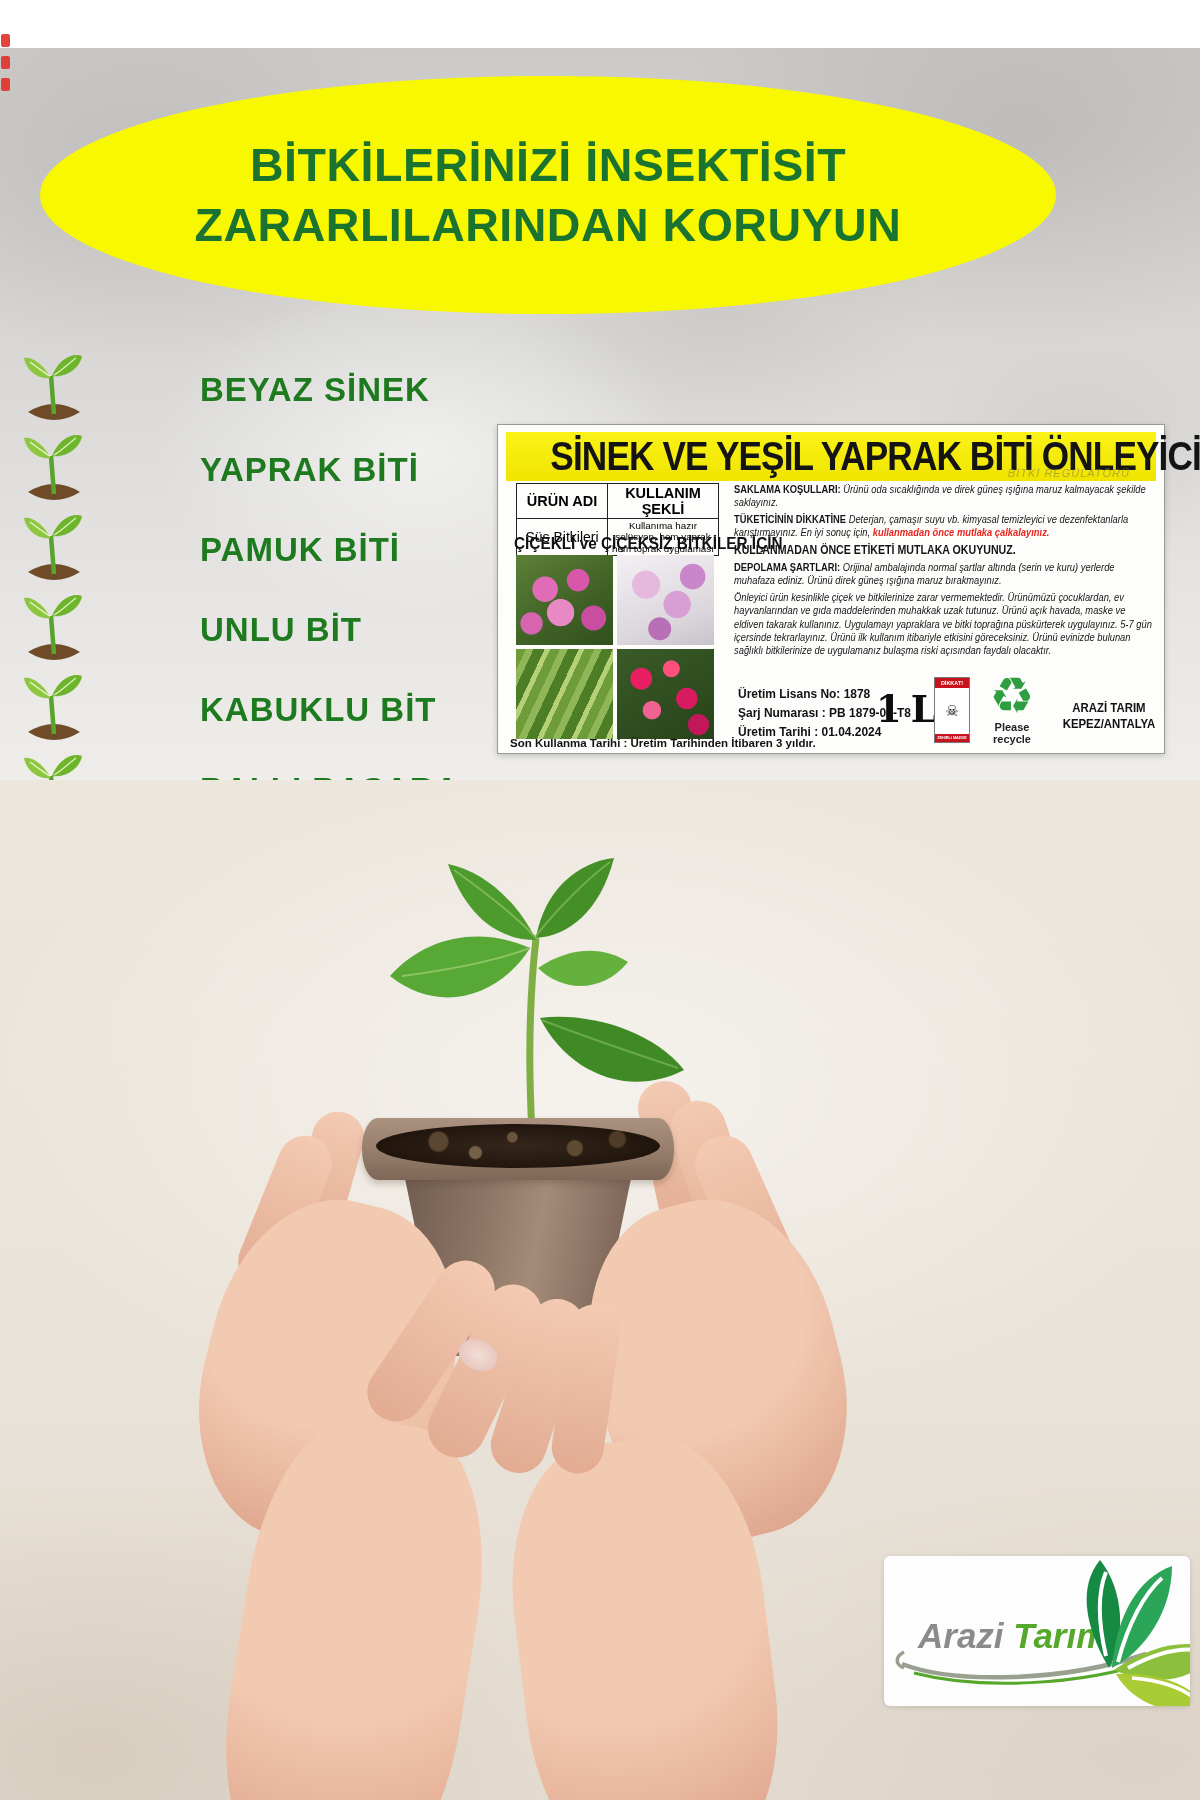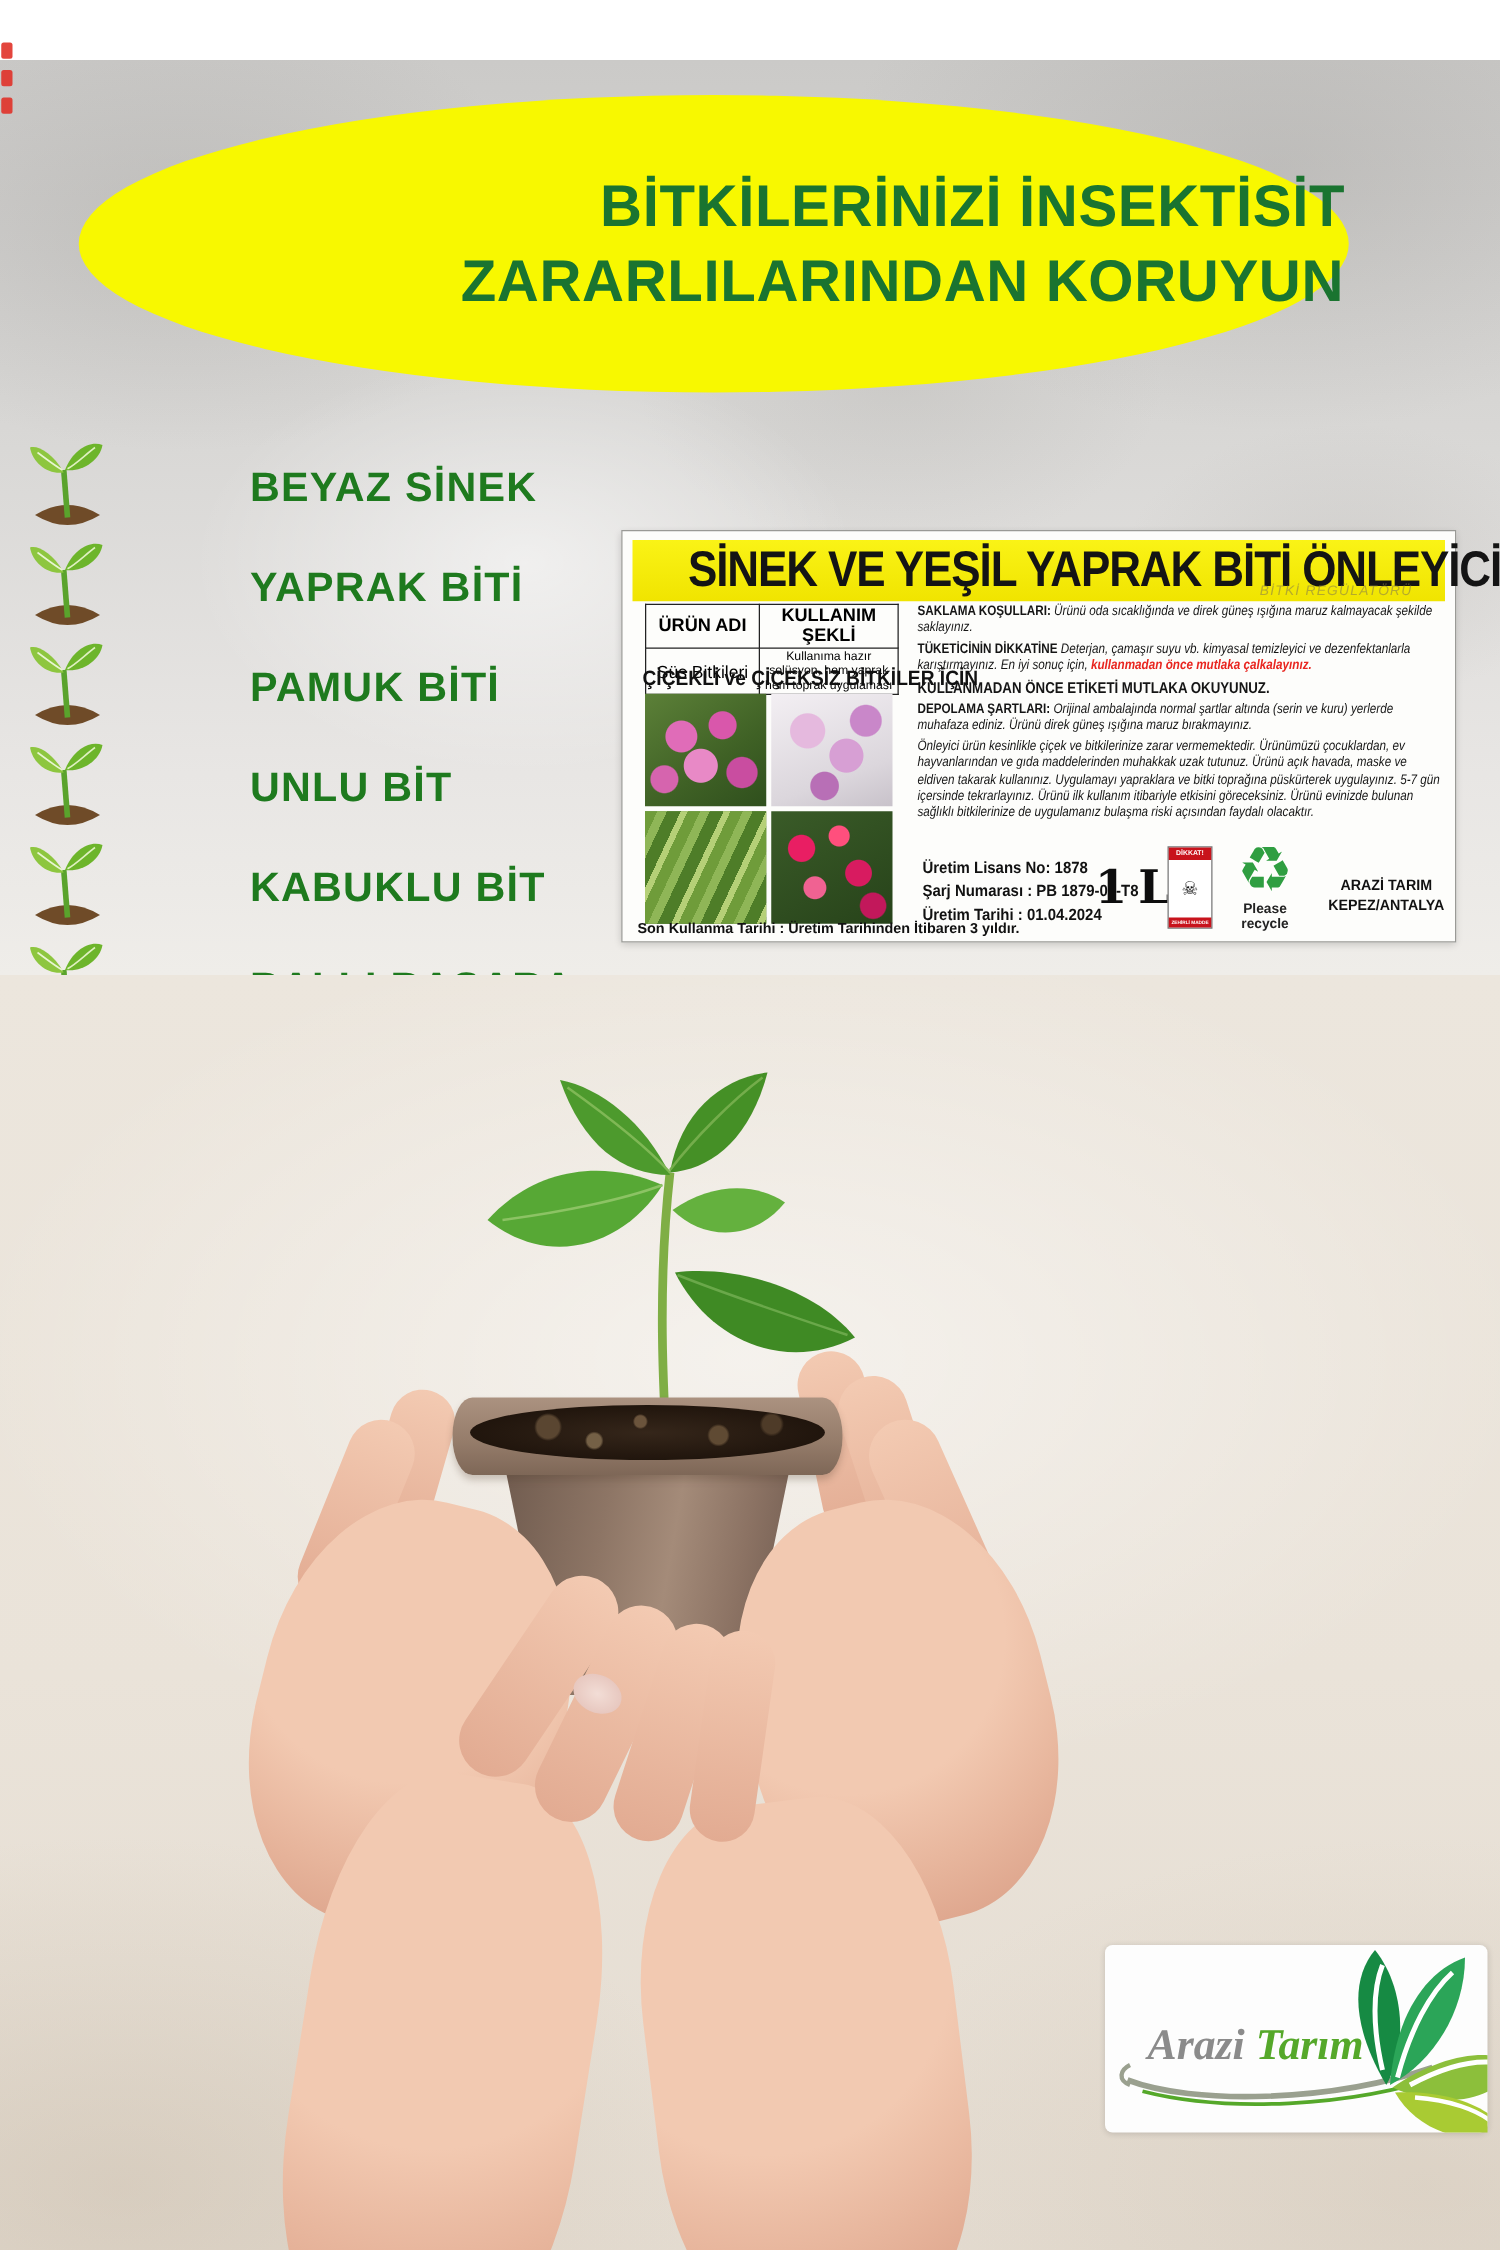--- a/index.html
+++ b/index.html
@@ -12,22 +12,22 @@
       radial-gradient(420px 260px at 12% 18%, rgba(160,158,155,.35), transparent 70%),
       radial-gradient(500px 300px at 85% 12%, rgba(150,148,145,.30), transparent 70%),
       radial-gradient(380px 240px at 35% 55%, rgba(255,255,255,.55), transparent 70%),
       radial-gradient(300px 200px at 60% 35%, rgba(170,168,164,.25), transparent 70%),
       radial-gradient(260px 160px at 90% 55%, rgba(175,172,168,.25), transparent 70%),
       linear-gradient(180deg,#cbcac8 0%,#d8d7d5 40%,#e8e6e4 78%,#efede9 100%);}
   .edge-marks{position:absolute;left:0;top:34px;width:12px;}
   .edge-marks div{width:9px;height:13px;background:#e03128;border-radius:2px;margin:0 0 9px 1px;opacity:.9;}
 
   
-  .ellipse{position:absolute;left:63px;top:76px;width:1016px;height:238px;background:#f8f800;
-           border-radius:50%;display:flex;flex-direction:column;align-items:flex-end;justify-content:center;}
+  .ellipse{position:absolute;left:40px;top:76px;width:1016px;height:238px;background:#f8f800;
+           border-radius:50%;display:flex;flex-direction:column;align-items:center;justify-content:center;}
   .ellipse .t1,.ellipse .t2{color:#1a7430;font-weight:bold;font-size:47px;letter-spacing:.5px;
            transform:scaleX(.99);white-space:nowrap;line-height:1.28;}
 
   
   .pest-list{position:absolute;left:0;top:0;width:500px;height:900px;}
   .pest-row{position:absolute;left:0;width:500px;height:72px;padding-left:21px;}
   .pest-icon{position:absolute;left:22px;top:0;}
   .pest-label{position:absolute;left:200px;top:0;height:72px;display:flex;align-items:center;
       color:#1e7a1e;font-weight:bold;font-size:33px;letter-spacing:1px;white-space:nowrap;}
 
@@ -120,21 +120,21 @@
         radial-gradient(circle at 22% 40%, #5a4631 0 4%, transparent 5%),
         radial-gradient(circle at 48% 30%, #6b543c 0 3%, transparent 4%),
         radial-gradient(circle at 70% 55%, #5f4a33 0 3.5%, transparent 4.5%),
         radial-gradient(circle at 35% 65%, #746046 0 3%, transparent 4%),
         radial-gradient(circle at 85% 35%, #4e3b28 0 3%, transparent 4%),
         radial-gradient(#35261a 0%, #1f140c 75%);}
   .pot-body{position:absolute;left:386px;top:396px;width:264px;height:180px;
       clip-path:polygon(7% 0,93% 0,79% 100%,21% 100%);
       background:linear-gradient(100deg,#6b574b 0%,#8d7565 35%,#a48b79 55%,#8b7263 75%,#665349 100%);}
   .logo-card{position:absolute;left:884px;top:776px;width:306px;height:150px;background:#fdfdfd;
-      border-radius:6px;box-shadow:0 1px 5px rgba(0,0,0,.15);font-family:Liberation Serif, serif;}
+      border-radius:6px;box-shadow:0 1px 5px rgba(0,0,0,.15);}
   .logo-text{position:absolute;left:34px;top:60px;font-size:35px;font-weight:bold;font-style:italic;white-space:nowrap;}
   .logo-text .g1{color:#8b8b8b;} .logo-text .g2{color:#55a82a;}
 </style>
 </head>
 <body>
 
 <div class="poster">
 
   <div class="concrete"></div>
 

